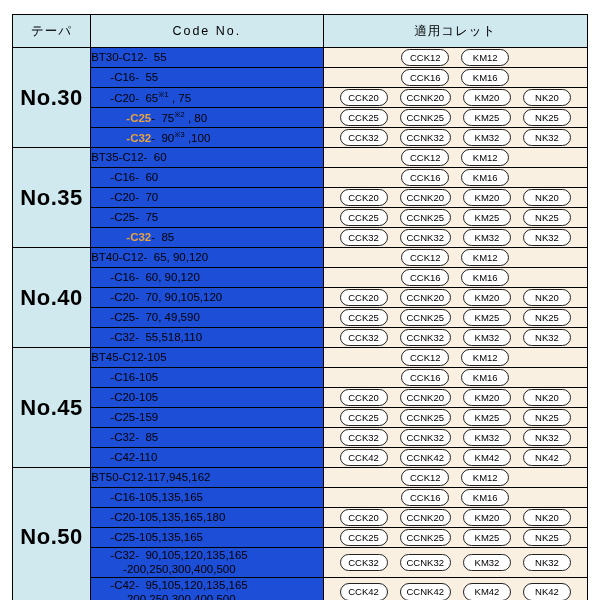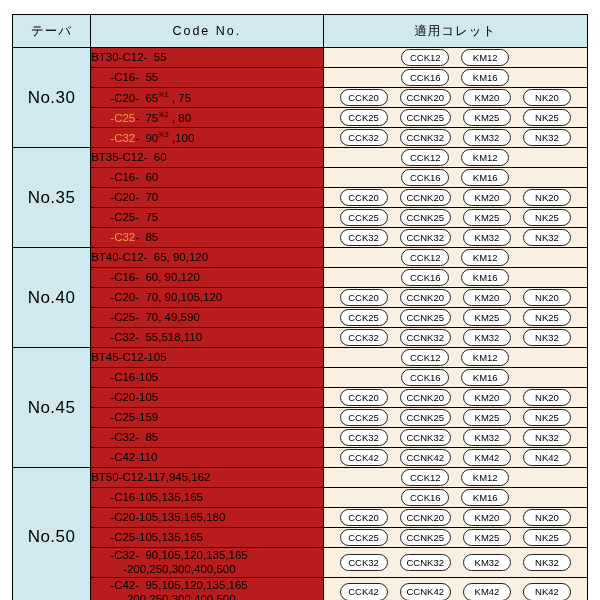--- a/index.html
+++ b/index.html
@@ -37,26 +37,26 @@
     font-size:12.5px;
     height:32px;
     text-align:center;
     letter-spacing:1px;
   }
   th.code-h{letter-spacing:2px;}
 
   td.taper{
     background:#cfe9ef;
     text-align:center;
-    font-weight:normal;
-    font-size:17px;
+    font-weight:bold;
+    font-size:22px;
     letter-spacing:0.5px;
   }
   td.code{
-    background:#b91c1c;
+    background:#1d4ed8;
     font-size:11.5px;
     padding:2px 6px 2px 8px;
     white-space:pre;
     line-height:1.25;
   }
   td.collet{
     background:#faf0e2;
     padding:2px 4px;
   }
   .chips{
@@ -71,21 +71,21 @@
     border:1px solid #222;
     border-radius:9px;
     background:#ffffff;
     font-size:9.5px;
     line-height:1;
     padding:3px 6px 3px 6px;
     white-space:nowrap;
   }
   .chip.w5{min-width:34px;text-align:center;}
   .row-h{height:20px;}
-  .code .hl{color:#e8a33d;font-weight:normal;}
+  .code .hl{color:#e8a33d;font-weight:bold;margin-left:16px;}
   sup{font-size:7.5px;vertical-align:super;}
   .group-top td{border-top:1.5px solid #000;}
   thead th{border-top:1.5px solid #000;border-bottom:1.5px solid #000;}
 </style>
 </head>
 <body>
 
 <div id="sheet">
   <table class="spec">
     <colgroup>

